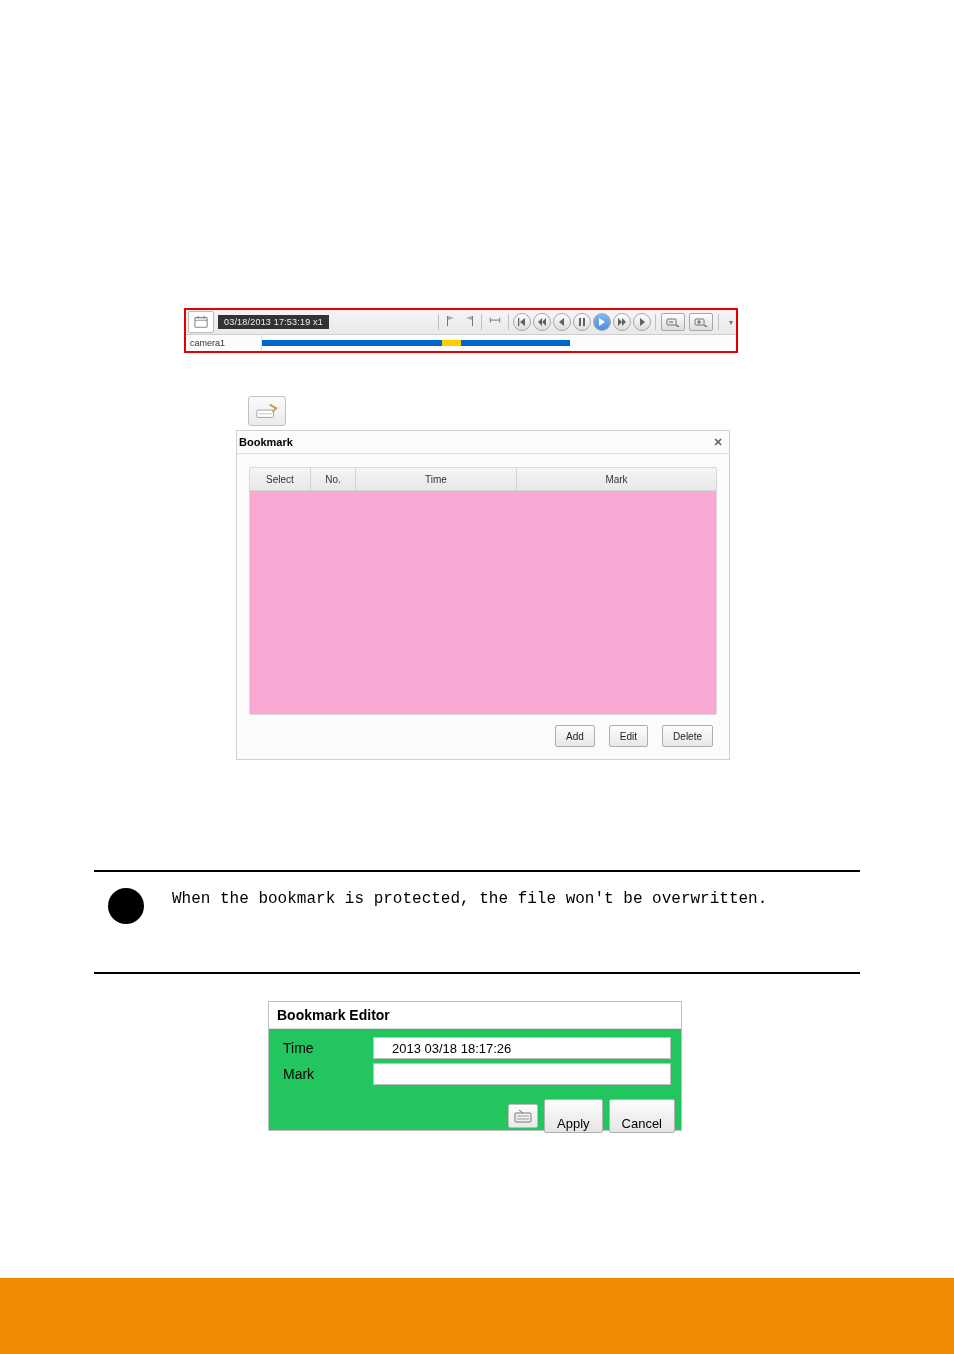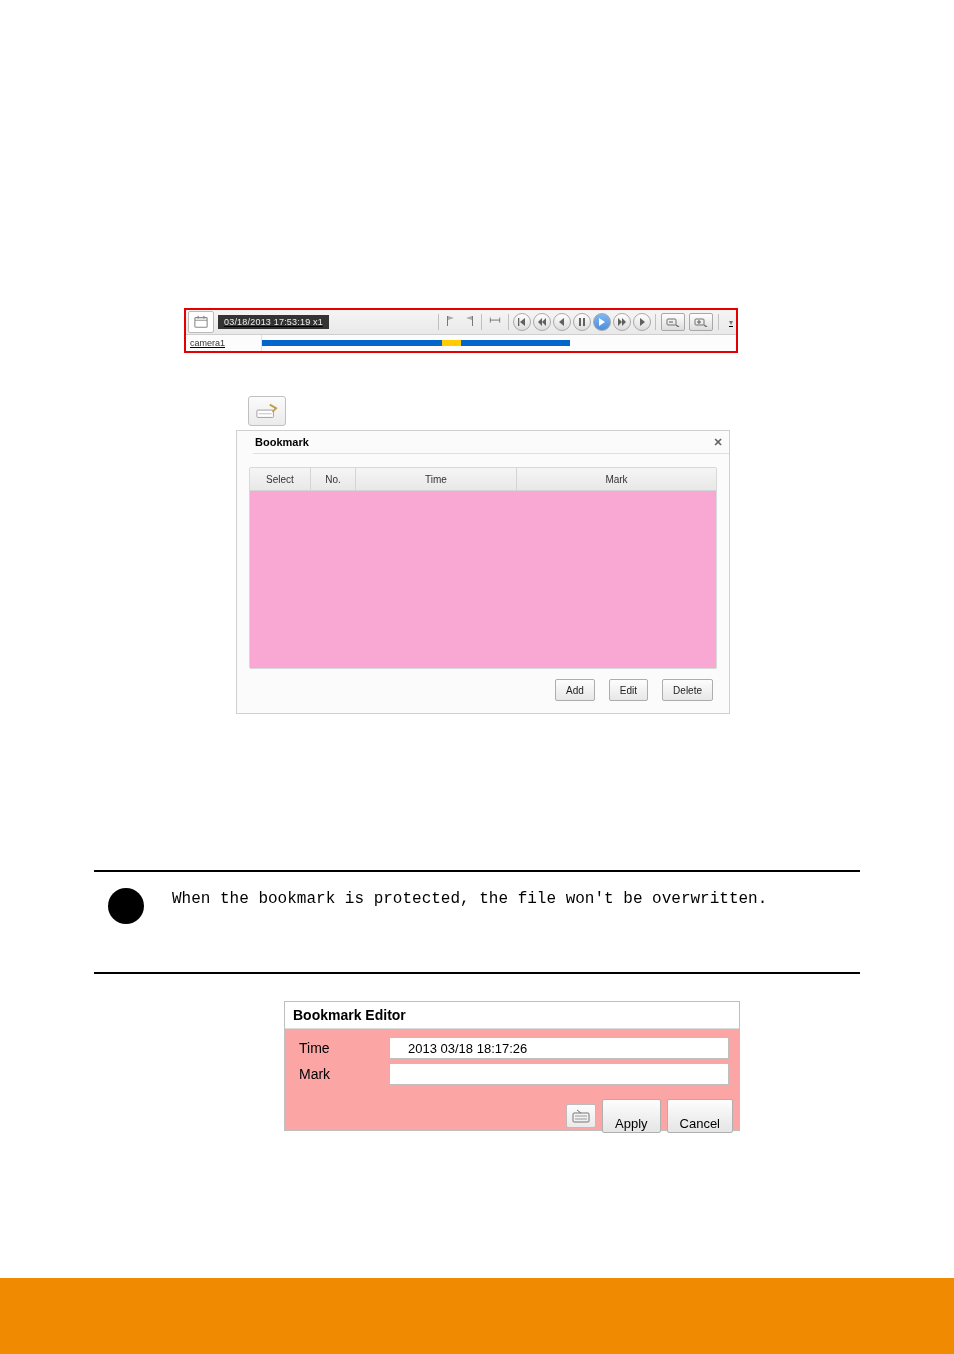--- a/index.html
+++ b/index.html
@@ -1,19 +1,19 @@
 <!DOCTYPE html>
 <html><head>
 <meta charset="utf-8">
 <style>
   html, body { margin: 0; padding: 0; background: #fff; font-family: Arial, Helvetica, sans-serif; color: #000; }
   .page { width: 954px; height: 1354px; position: relative; box-sizing: border-box; }
 
   
-  .timeline-group { position: absolute; left: 184px; top: 308px; width: 554px; text-decoration: underline; }
+  .timeline-group { position: absolute; left: 184px; top: 308px; width: 554px; }
   .timeline-group .outline { border: 2px solid #e30000; }
   .timeline-group .toolbar-row {
     display: flex; align-items: center; height: 24px;
     background: linear-gradient(#f5f5f5, #e9e9e9);
     border-bottom: 1px solid #cfcfcf;
     font-size: 9px; color: #444;
   }
   .tl-iconbox {
     width: 24px; height: 20px; margin: 1px 4px 1px 2px;
     display: flex; align-items: center; justify-content: center;
@@ -68,24 +68,23 @@
     position: absolute; left: 248px; top: 396px;
   }
   .panel-icon {
     width: 36px; height: 28px; border: 1px solid #c0c0c0; background: linear-gradient(#fbfbfb,#ebebeb);
     border-radius: 3px; display: flex; align-items: center; justify-content: center;
   }
   .panel-icon svg { width: 22px; height: 18px; }
 
   
   .bookmark-panel {
-    position: absolute; left: 236px; top: 430px; width: 494px; height: 284px;
+    position: absolute; left: 236px; top: 430px; width: 494px; height: 330px;
     border: 1px solid #d0d0d0; background: #fbfbfb;
     box-sizing: border-box;
-    padding-left: 16px;
   }
   .bookmark-panel .hdr {
     display: flex; justify-content: space-between; align-items: center;
     height: 22px; padding: 0 4px 0 2px;
     font-size: 11px; font-weight: bold;
     border-bottom: 1px solid #e0e0e0;
   }
   .bookmark-panel .close-x {
     width: 14px; height: 14px; font-size: 11px; color: #666; display: flex; align-items: center; justify-content: center;
   }
@@ -111,22 +110,22 @@
   }
 
   
   .note-row-border { position: absolute; left: 94px; top: 870px; width: 766px; height: 100px;
     border-top: 2px solid #000; border-bottom: 2px solid #000; }
   .note-bullet { position: absolute; left: 108px; top: 888px; width: 36px; height: 36px; background: #000; border-radius: 50%; }
   .note-text { position: absolute; left: 172px; top: 890px; font-size: 16px; max-width: 670px; font-family: Liberation Mono, monospace; }
 
   
   .editor-dialog {
-    position: absolute; left: 268px; top: 1001px; width: 456px; height: 130px;
-    border: 1px solid #bfbfbf; box-sizing: border-box; background: #fca5a5; margin-left: 16px;
+    position: absolute; left: 268px; top: 1001px; width: 414px; height: 130px;
+    border: 1px solid #bfbfbf; box-sizing: border-box; background: #22c55e;
   }
   .editor-dialog .e-title {
     height: 26px; display: flex; align-items: center; padding: 0 8px;
     border-bottom: 1px solid #dcdcdc; font-weight: bold; font-size: 14px;
     background: #fff;
   }
   .e-body { padding: 6px 10px 8px 14px; font-size: 14px; }
   .e-row { display: flex; align-items: center; height: 26px; gap: 10px; }
   .e-label { width: 80px; }
   .e-input {

